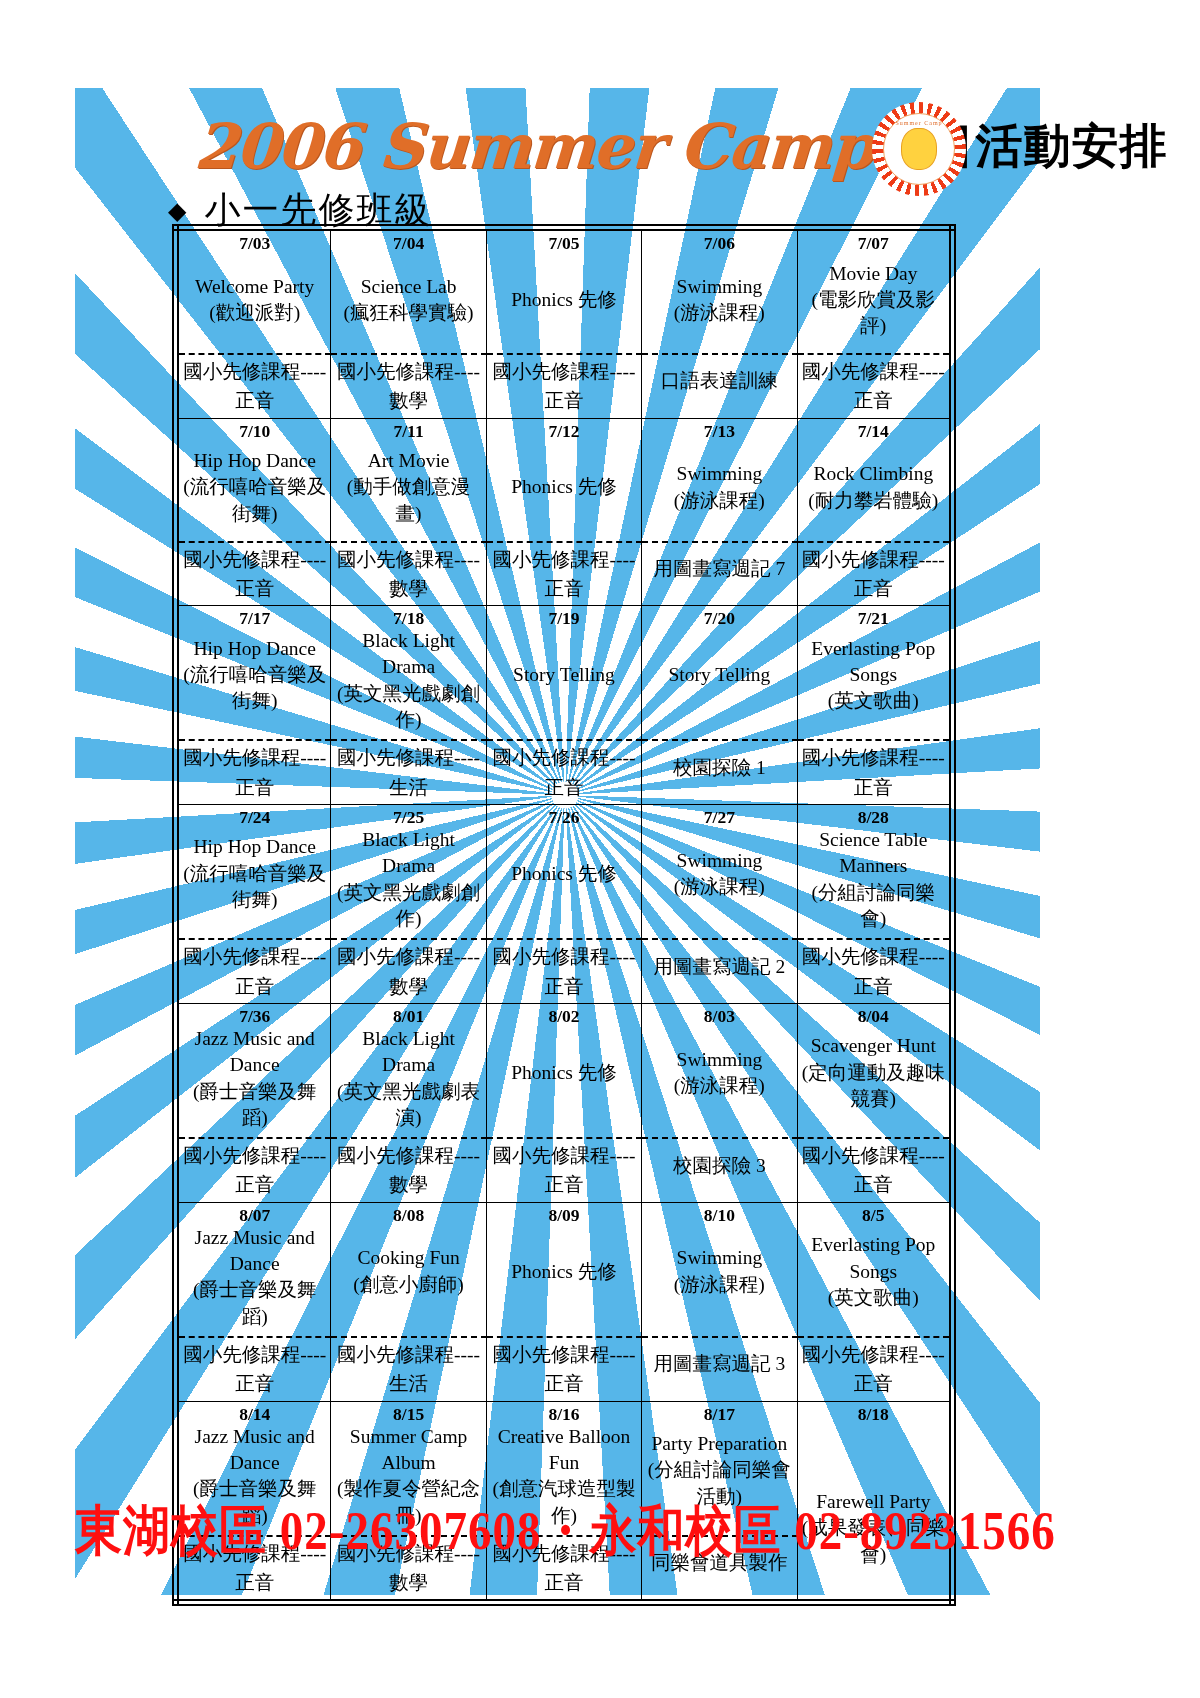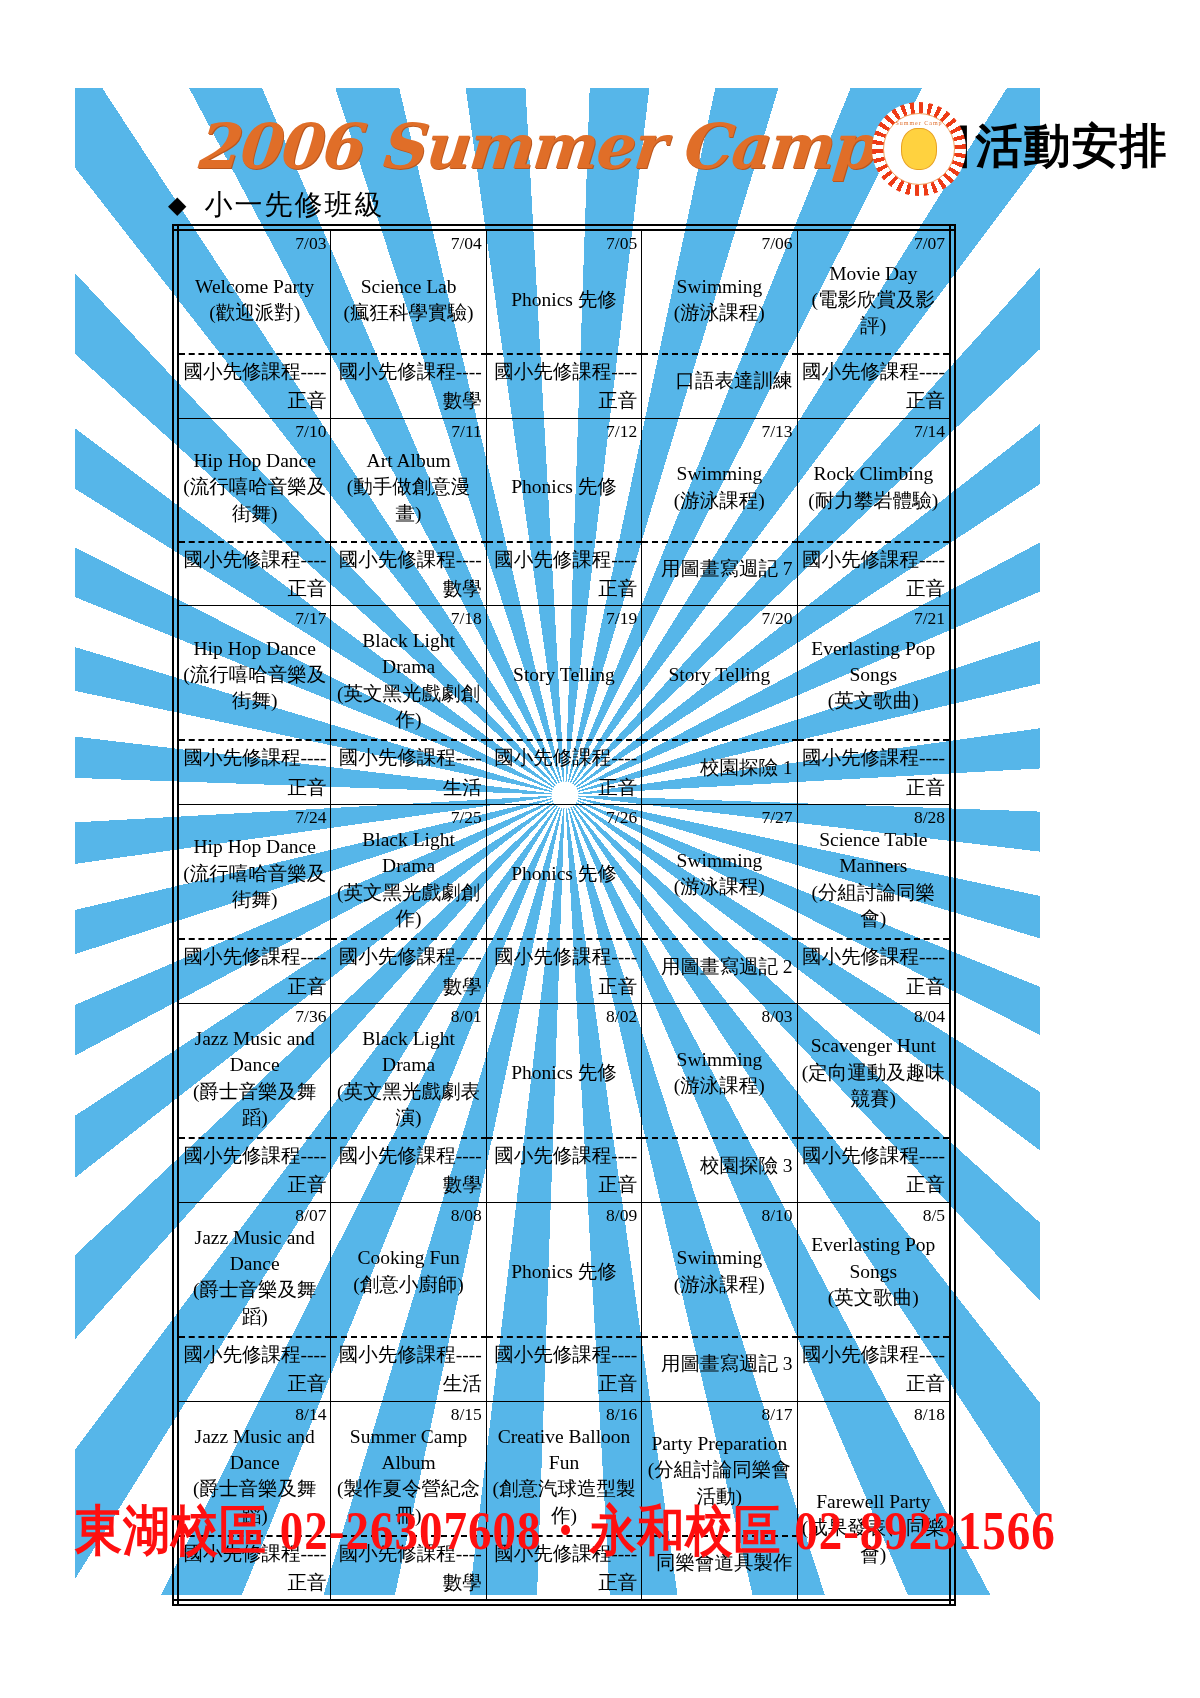--- a/index.html
+++ b/index.html
@@ -32,34 +32,34 @@
   .seal-inner{position:absolute;left:11px;top:11px;right:11px;bottom:11px;border-radius:50%;
               background:#ffffff;border:1px solid #f0a060;
               display:flex;align-items:center;justify-content:center;}
   .seal-text{position:absolute;width:100%;text-align:center;top:6px;
              font-size:6px;color:#e07030;letter-spacing:1px;}
   .seal-center{width:34px;height:40px;border-radius:45%;background:#ffd23f;
                border:1px solid #e8a020;}
 
   .subtitle{position:absolute;left:168px;top:186px;display:flex;align-items:center;}
   .bullet{font-size:24px;line-height:1;font-family:"DejaVu Sans",sans-serif;}
-  .class-label{font-size:28px;margin-left:18px;letter-spacing:2px;}
+  .class-label{font-size:36px;margin-left:18px;letter-spacing:2px;}
 
   
   table.sched{position:absolute;left:172px;top:224px;width:784px;
               border-collapse:collapse;table-layout:fixed;
               border:7px double #000;}
   table.sched td{border-left:1.5px solid #000;border-right:1.5px solid #000;
                  vertical-align:top;padding:2px 4px;}
   td.activity-cell{border-top:1.5px solid #000;border-bottom:2.5px dashed #000;}
   td.class-cell{border-bottom:1.5px solid #000;text-align:center;
                 font-size:19.5px;line-height:1.5;padding:10px 2px 8px;}
   td.activity-cell .cellwrap{display:flex;flex-direction:column;min-height:118px;}
-  td.class-cell .cellwrap{display:flex;flex-direction:column;justify-content:center;min-height:48px;align-items:flex-end;}
-  .date{font-size:17.5px;text-align:right;line-height:1.15;}
+  td.class-cell .cellwrap{display:flex;flex-direction:column;justify-content:center;min-height:48px;}
+  .date{font-size:17.5px;text-align:center;line-height:1.15;font-weight:bold;}
   .act{flex:1;display:flex;flex-direction:column;justify-content:center;
        text-align:center;font-size:19.5px;line-height:1.35;padding-bottom:4px;}
   td.span-cell{border-bottom:1.5px solid #000;}
   td.span-cell .cellwrap{min-height:190px;gap:44px;}
 
   .footer{position:absolute;left:75px;top:1500px;width:965px;text-align:center;
           font-size:47px;font-weight:bold;color:#ff0f0f;letter-spacing:1px;
           font-family:"Liberation Serif",serif;white-space:nowrap;
           transform:scaleY(1.15);}
 </style>
@@ -172,21 +172,21 @@
               <div>Hip Hop Dance</div>
               <div>(流行嘻哈音樂及</div>
               <div>街舞)</div>
             </div>
           </div>
         </td>
         <td class="activity-cell">
           <div class="cellwrap">
             <div class="date">7/11</div>
             <div class="act">
-              <div>Art Album</div>
+              <div>Art Movie</div>
               <div>(動手做創意漫畫)</div>
             </div>
           </div>
         </td>
         <td class="activity-cell">
           <div class="cellwrap">
             <div class="date">7/12</div>
             <div class="act">
               <div>Phonics  先修</div>
             </div>

